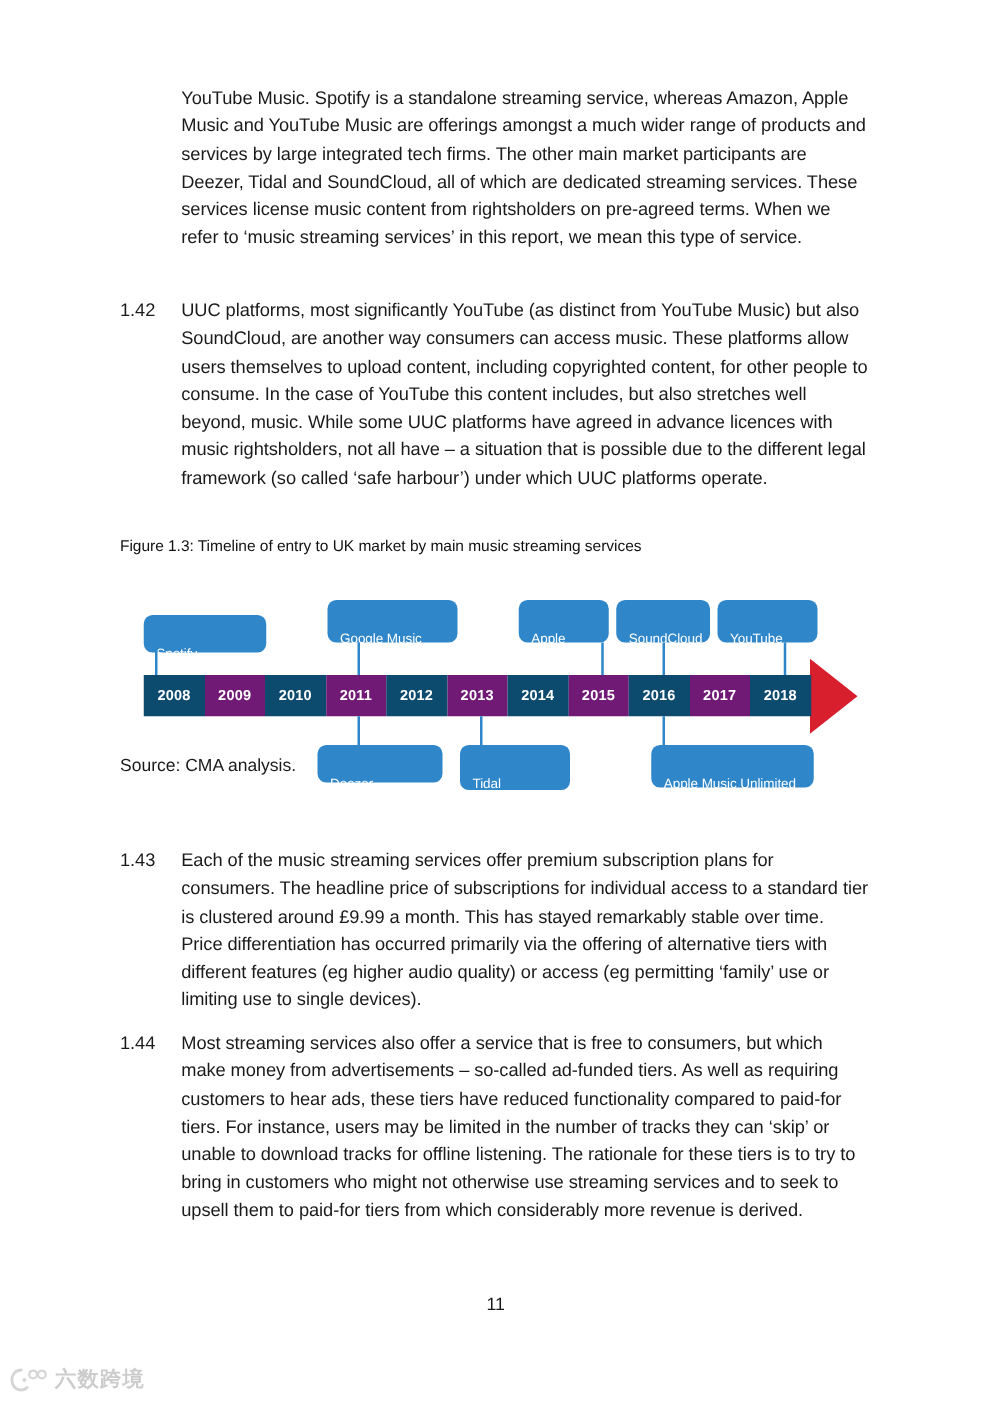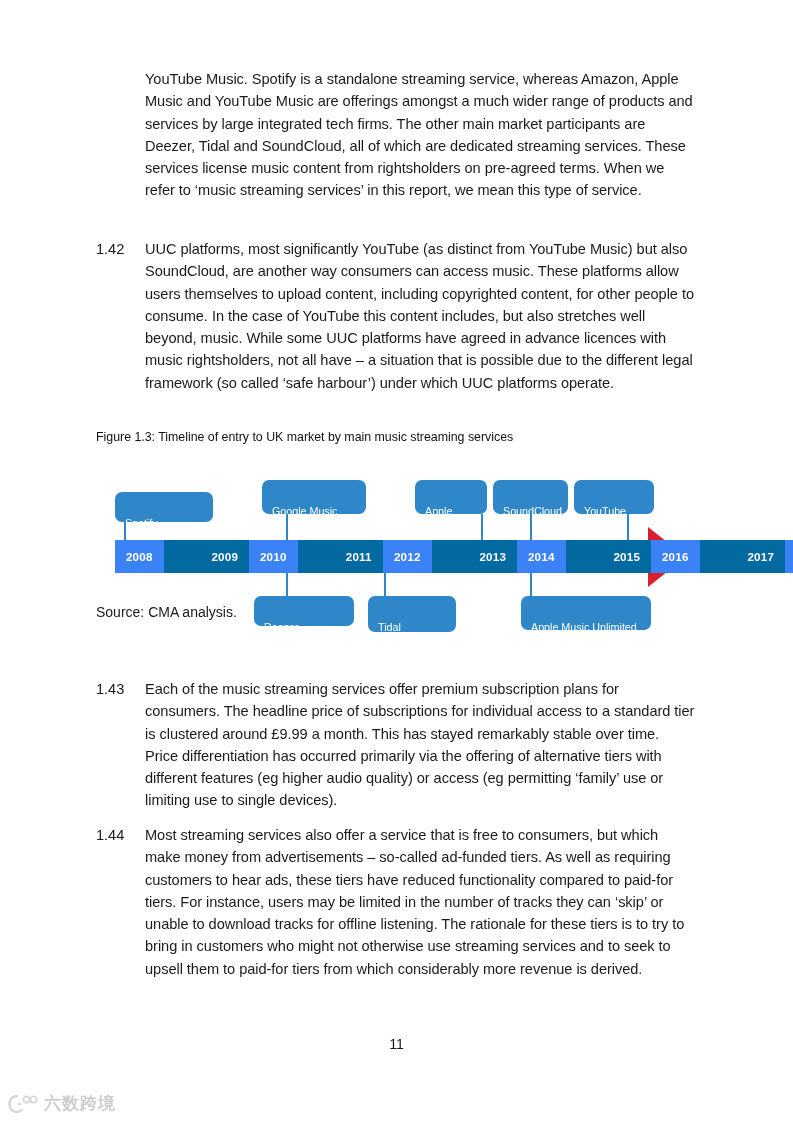--- a/index.html
+++ b/index.html
@@ -79,22 +79,22 @@
     width: 48.5px;
     height: 33px;
     display: flex;
     align-items: center;
     justify-content: center;
     font-size: 11.6px;
     font-weight: bold;
     color: #ffffff;
     letter-spacing: 0.2px;
   }
-  .year-cell.dark { background: #3b82f6; }
-  .year-cell.light { background: #0369a1; padding-left: 37px; }
+  .year-cell.dark { background: #0c4a6e; }
+  .year-cell.light { background: #701a75; }
 
   .arrow-head {
     position: absolute;
     left: 552px;
     top: 56.5px;
     width: 0;
     height: 0;
     border-top: 30px solid transparent;
     border-bottom: 30px solid transparent;
     border-left: 38px solid #d81f2e;

